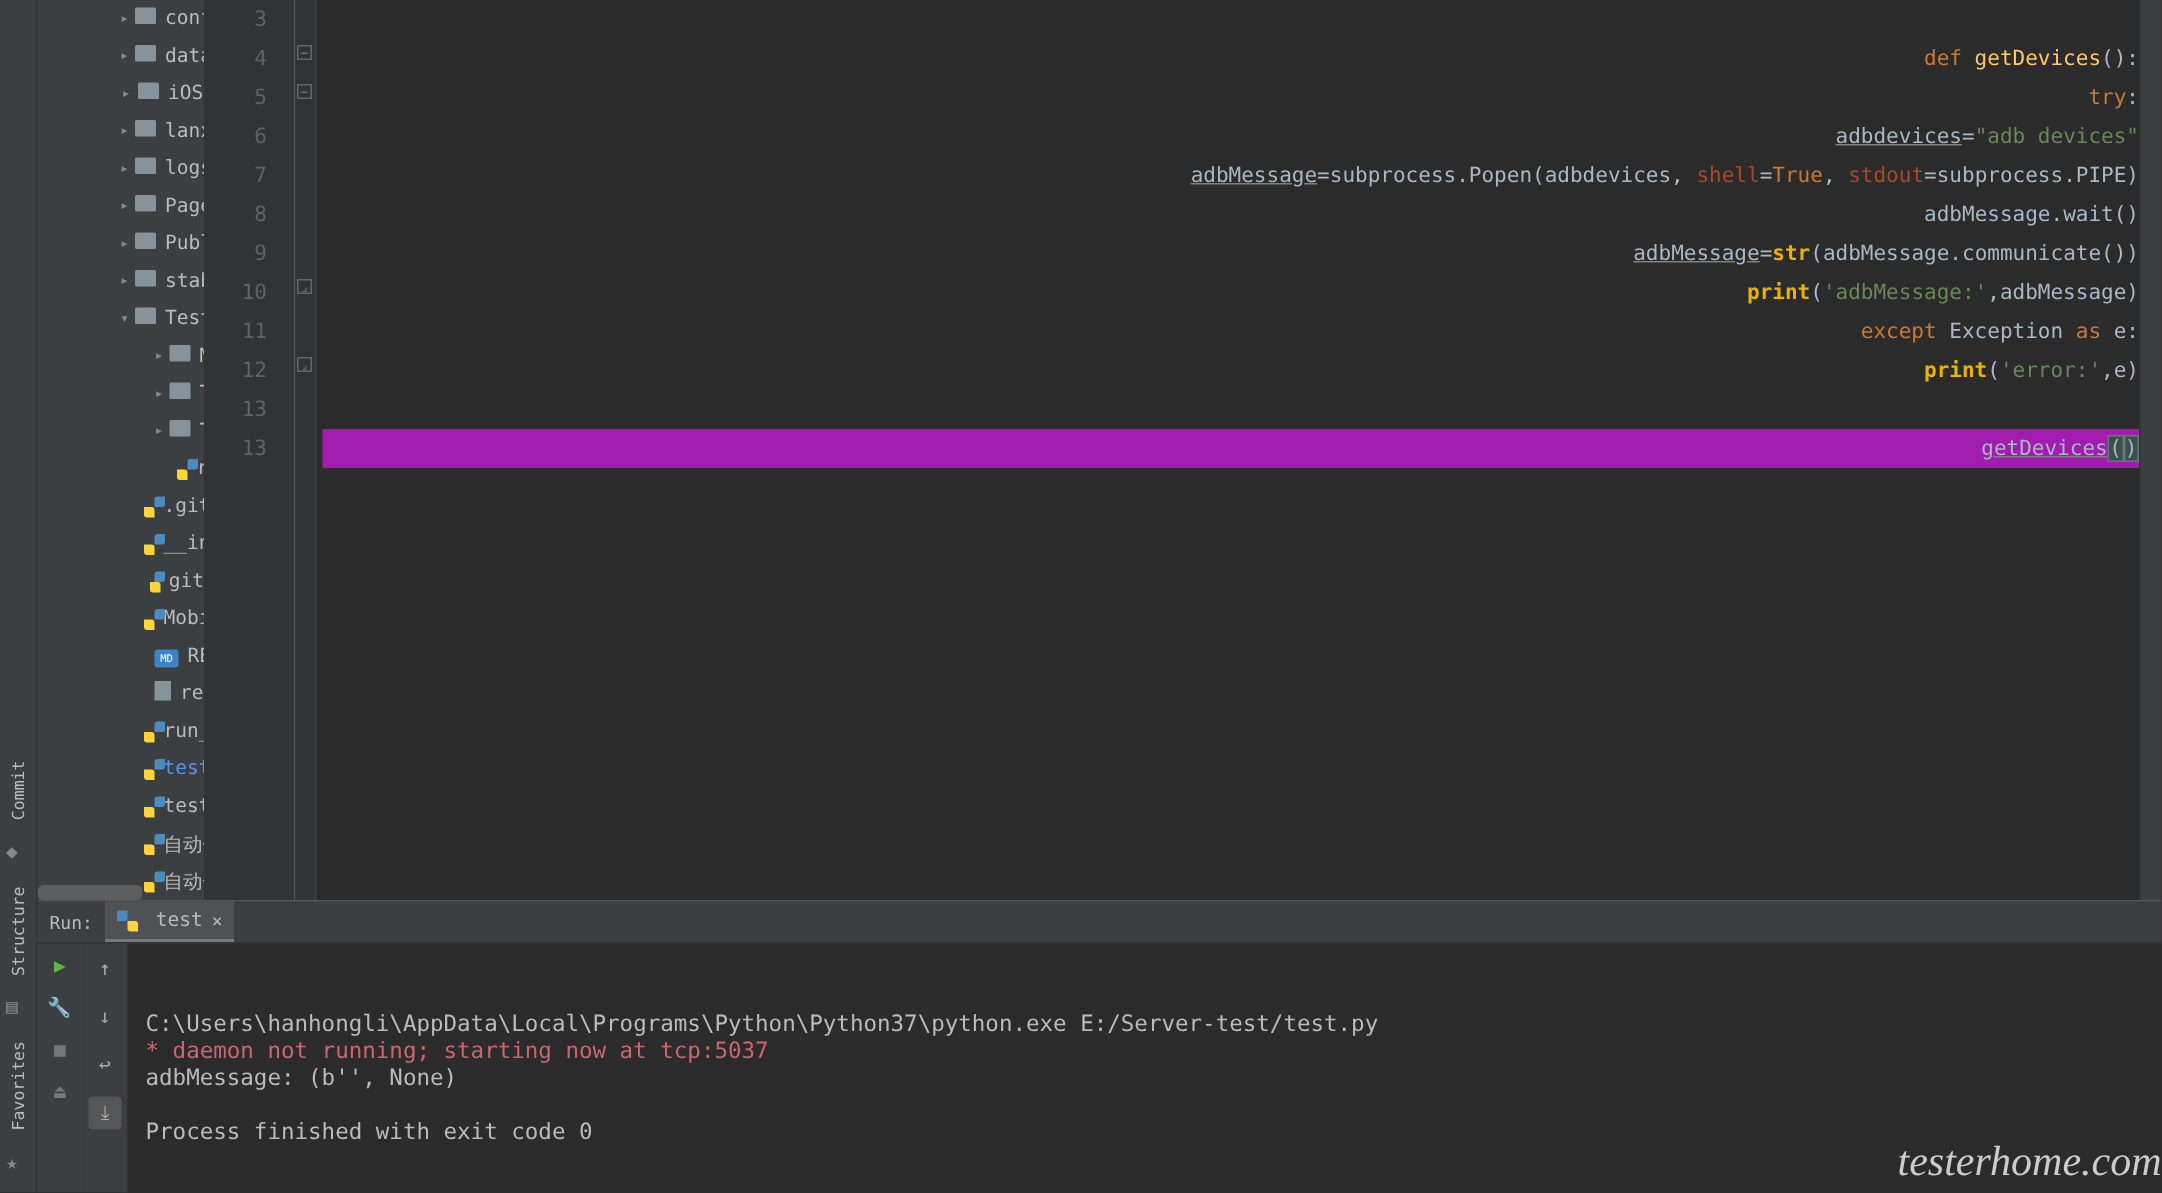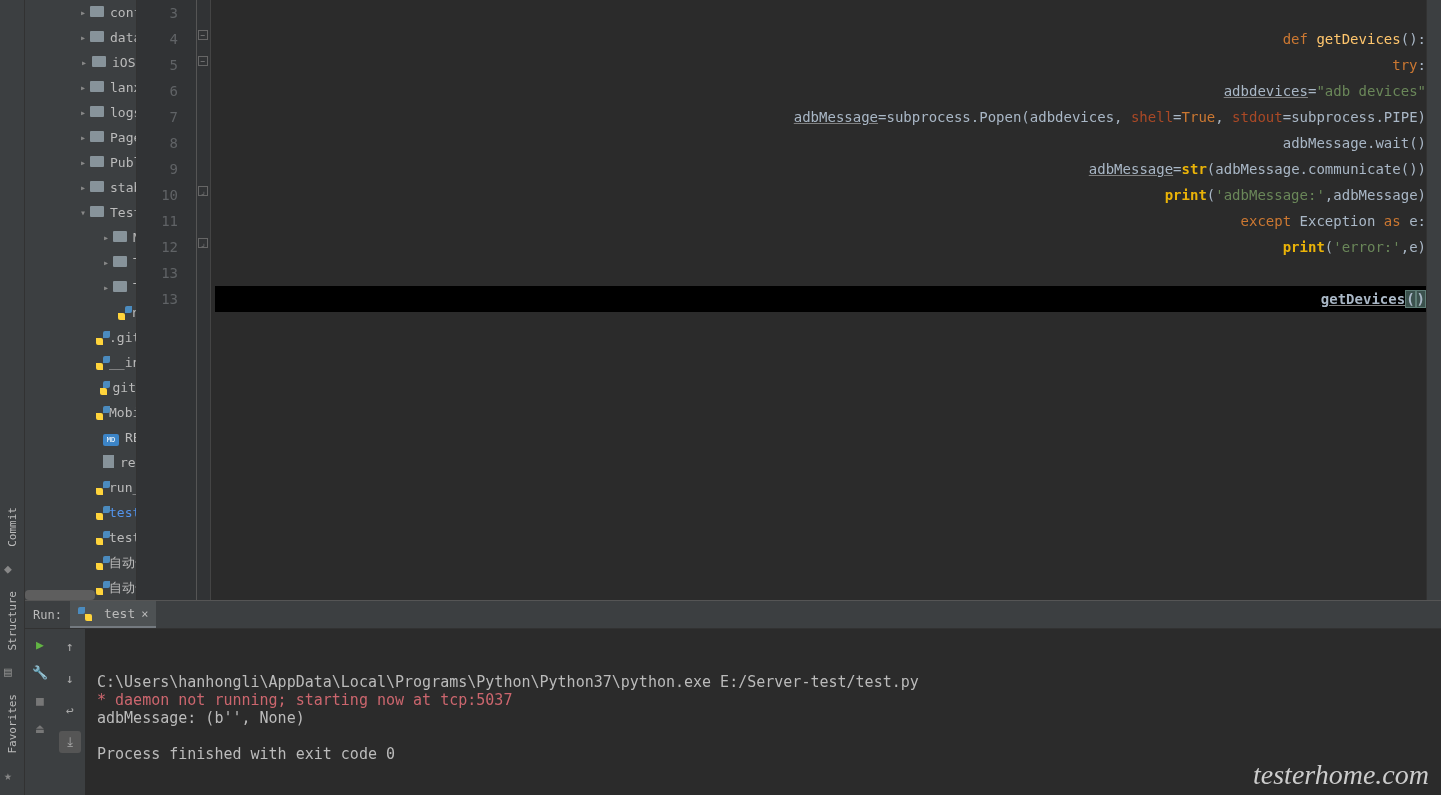--- a/index.html
+++ b/index.html
@@ -176,22 +176,21 @@
     font-family: Consolas, monospace;
     font-size: 14px;
     background: #2b2b2b;
     padding-left: 4px;
     white-space: pre;
     position: relative;
     text-align: right;
   }
   .code-line { height: 26px; line-height: 26px; }
   .code-line.current {
-    background: #000000;
-    font-weight: bold;
+    background: #a21caf;
   }
   .kw { color: #cc7832; }
   .fn { color: #ffc66d; }
   .str { color: #6a8759; }
   .builtin { color: #eab308; font-weight: bold; }
   .param { color: #aa4926; }
   .ident { color: #a9b7c6; }
   .underline { text-decoration: underline #808080; }
   .caret-paren { background: #3b514d; border:1px solid #5e7c75; }
   .editor-scrollbar {
@@ -272,21 +271,21 @@
     padding:8px 12px;
     font-family:Consolas,monospace;
     font-size:15px;
     color:#bbb;
     white-space:pre;
     position:relative;
   }
   .console .red { color:#cc666e; }
   .watermark {
     position:absolute;
-    right:12px;
+    right:0;
     bottom:4px;
     font-family: cursive;
     font-size:28px;
     color:#ccc;
     font-style:italic;
   }
 </style>
 </head>
 <body>
 

